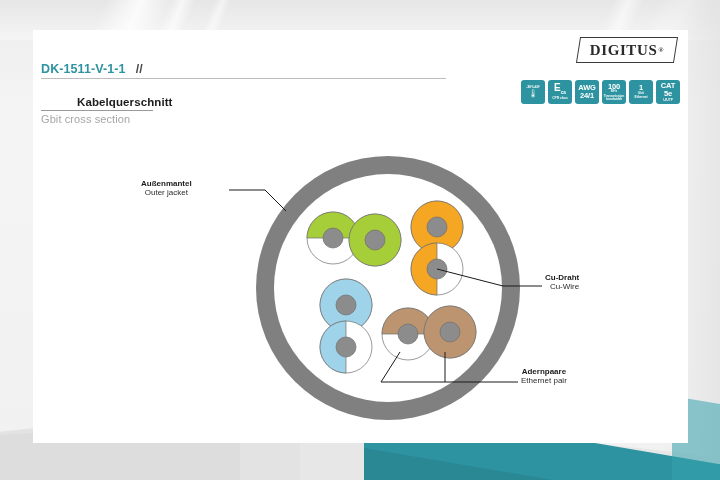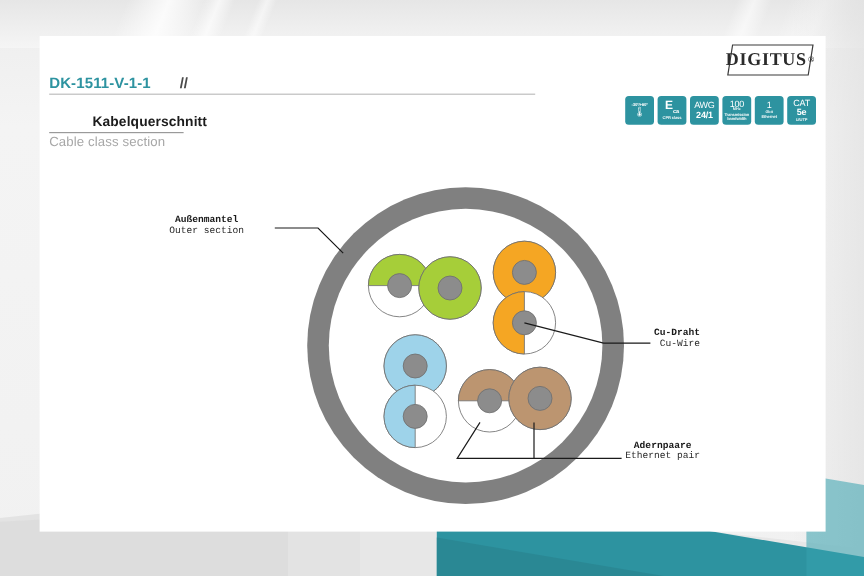--- a/index.html
+++ b/index.html
@@ -96,21 +96,21 @@
     height: 413px;
     background: #ffffff;
     box-shadow: 0 0 0 0 rgba(0,0,0,0);
   }
 
   
   .logo-box {
     position: absolute;
     right: 12px;
     top: 7px;
-    width: 68px;
+    width: 98px;
     height: 26px;
   }
   .logo-shape {
     position:absolute; inset:0;
     border: 1.4px solid #3b3b3b;
     transform: skewX(-9deg);
     background:#fff;
   }
   .logo-text {
     position:absolute; inset:0;
@@ -128,21 +128,21 @@
   }
 
   
   .title-row {
     position: absolute;
     left: 8px;
     top: 32px;
     width: 600px;
     display: flex;
     align-items: baseline;
-    gap: 17px;
+    gap: 3px;
   }
   .sku {
     font-size: 12.5px;
     font-weight: bold;
     color: #2d93a0;
     letter-spacing: .1px;
   }
   .sku-sep {
     font-size: 12.5px;
     font-weight: bold;
@@ -180,21 +180,21 @@
     color: #ffffff;
     display: flex;
     flex-direction: column;
     align-items: center;
     justify-content: center;
     line-height: 1;
     overflow: hidden;
     padding: 1px 0;
     box-sizing: border-box;
   }
-  .badge .b1 { font-size: 7.5px; font-weight: normal; letter-spacing: -.2px; }
+  .badge .b1 { font-size: 7.5px; font-weight: bold; letter-spacing: -.2px; }
   .badge .b2 { font-size: 7.5px; font-weight: bold; letter-spacing: -.2px; margin-top: .5px; text-align: right;}
   .badge .b3 { font-size: 3.4px; font-weight: bold; margin-top: 1.2px; letter-spacing: -.1px; opacity:.92; text-align:center;}
   .badge .big { font-size: 10px; font-weight: bold; }
   .badge .tiny { font-size: 3.2px; font-weight:bold; opacity:.9; }
   .badge-temp .t-row { font-size: 3.6px; font-weight:bold; letter-spacing:-.2px;}
   .badge-temp .therm { font-size: 8px; line-height:1; }
 
   
   .sec-head {
     position: absolute;
@@ -227,21 +227,20 @@
     top: 0;
     width: 655px;
     height: 413px;
     pointer-events: none;
   }
 
   
   .callout {
     position: absolute;
     line-height: 1.18;
-    font-family: Liberation Mono, monospace;
   }
   .callout .de {
     font-size: 8px;
     font-weight: bold;
     color: #1a1a1a;
     white-space: nowrap;
   }
   .callout .en {
     font-size: 8px;
     color: #2b2b2b;
@@ -315,21 +314,21 @@
       <div class="badge">
         <div class="b1">CAT</div>
         <div class="b2">5e</div>
         <div class="b3">U/UTP</div>
       </div>
     </div>
 
     <div class="sec-head">
       <div class="sec-de">Kabelquerschnitt</div>
       <div class="sec-rule"></div>
-      <div class="sec-en">Cable class section</div>
+      <div class="sec-en">Gbit cross section</div>
     </div>
 
     <svg class="diagram" viewBox="0 0 655 413">
       <defs>
         <clipPath id="clip-top-300-208">
             <rect x="270" y="178" width="60" height="30"></rect>
           </clipPath>
       </defs>
       <g id="diagram-root">
           <circle cx="355" cy="258" r="132" fill="#808080"></circle>
@@ -390,21 +389,21 @@
 
         <path d="M404,239 L470,256 L509,256" fill="none" stroke="#1a1a1a" stroke-width="1"></path>
 
         <path d="M367,322 L348,352 L485,352" fill="none" stroke="#1a1a1a" stroke-width="1"></path>
         <path d="M412,322 L412,352" fill="none" stroke="#1a1a1a" stroke-width="1"></path>
       </g>
       </svg>
 
     <div class="callout co-outer">
       <div class="de">Außenmantel</div>
-      <div class="en">Outer section</div>
+      <div class="en">Outer jacket</div>
     </div>
     <div class="callout co-cu">
       <div class="de">Cu-Draht</div>
       <div class="en">Cu-Wire</div>
     </div>
     <div class="callout co-pairs">
       <div class="de">Adernpaare</div>
       <div class="en">Ethernet pair</div>
     </div>
 

